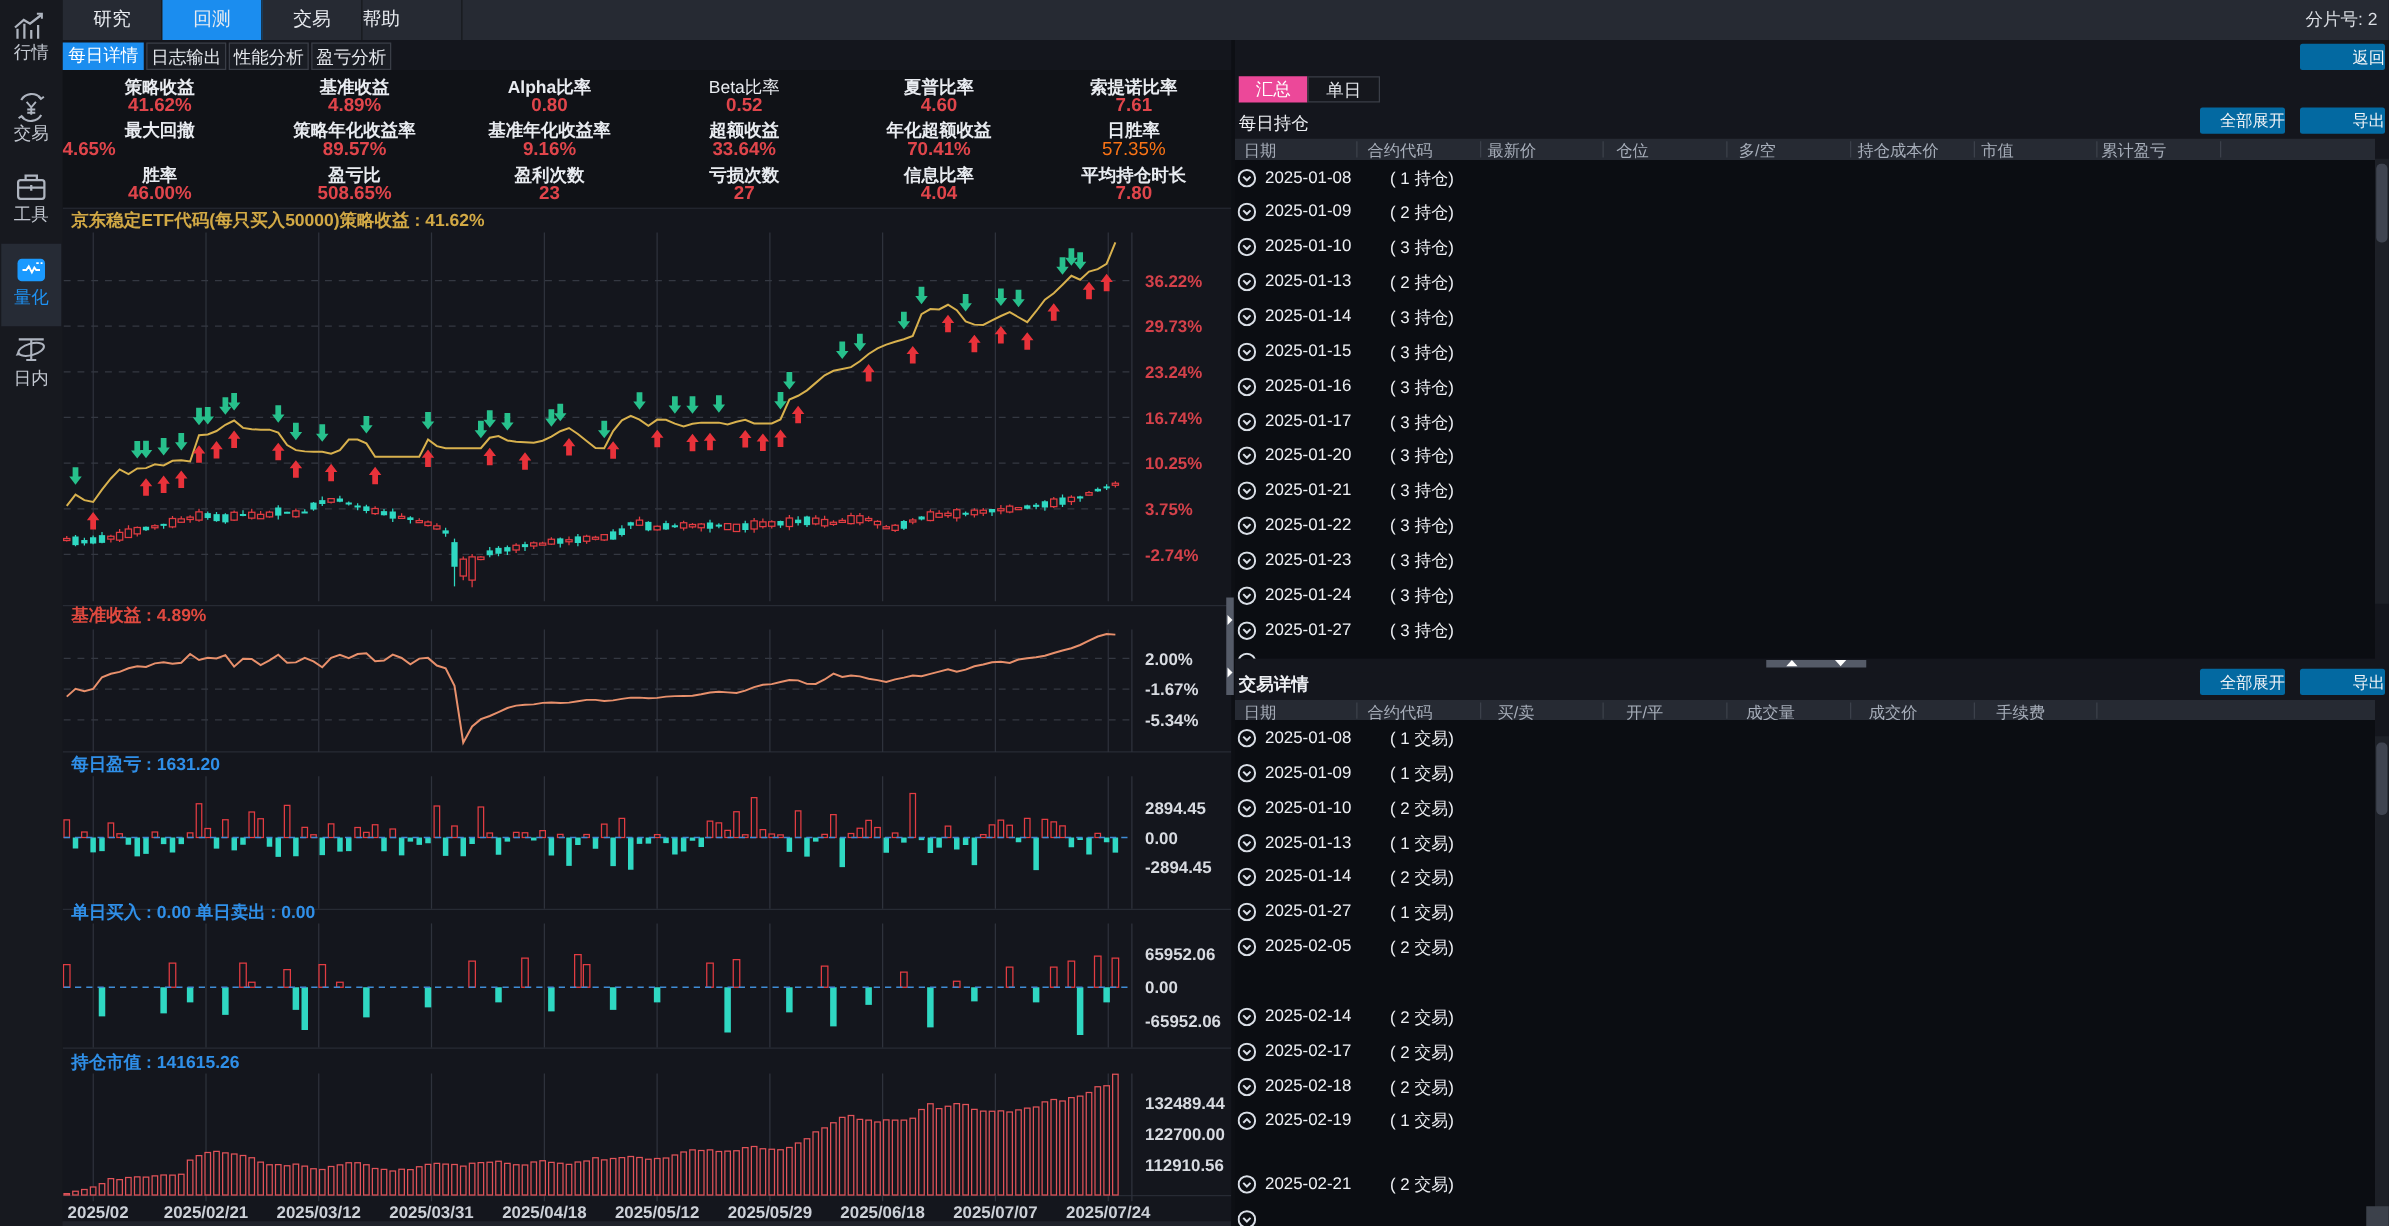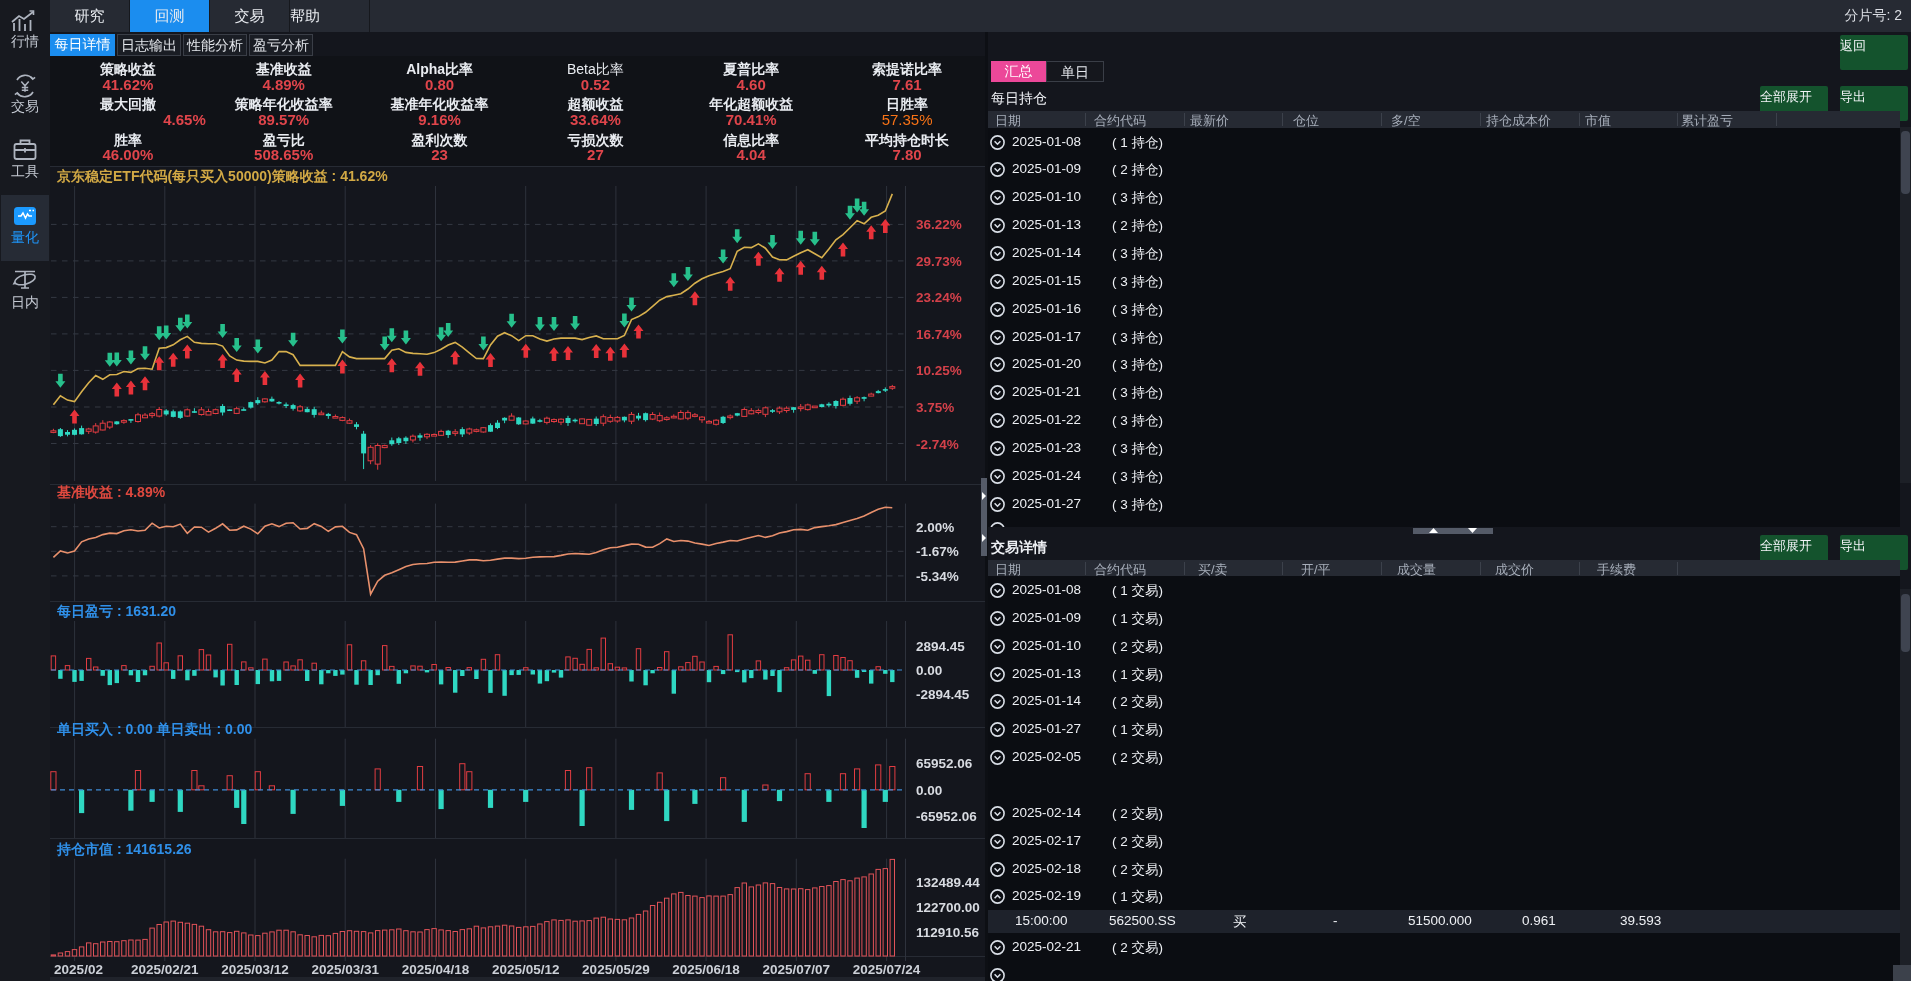--- a/index.html
+++ b/index.html
@@ -1,17 +1,17 @@
 <!DOCTYPE html>
 <html><head><meta charset="utf-8"><title>回测</title>
 <style>
 *{margin:0;padding:0;box-sizing:border-box;font-family:"Liberation Sans",sans-serif;}
 html,body{width:1911px;height:981px;overflow:hidden;background:#14161d;}
 .abs{position:absolute;}
-.btn{position:absolute;background:#14532d;color:#f2f4f7;font-size:13px;text-align:left;border-radius:2px;line-height:21px;height:35px;}
+.btn{position:absolute;background:#0369a1;color:#f2f4f7;font-size:13px;text-align:right;border-radius:2px;line-height:21px;height:21px;}
 </style></head>
 <body>
 <div class="abs" style="left:0;top:0;width:50px;height:981px;background:#17191f;z-index:5">
     <div class="abs" style="left:1px;top:195px;width:48px;height:66px;background:#262b35"></div>
     <svg class="abs" width="50" height="330" style="left:0;top:0">
 <g stroke="#aeb4bf" stroke-width="1.8" fill="none">
  <path d="M14 31 v-8 M19.5 31 v-12 M25 31 v-7 M30.5 31 v-11"></path>
  <path d="M12 22 l7 -6 5 3 9 -7"></path>
  <path d="M29.5 11 h4 v4" stroke-width="1.6"></path>
  <path d="M17 80 a9.6 9.6 0 0 1 15.5 -1.5 M33 92 a9.6 9.6 0 0 1 -15.5 1.5" stroke-width="1.7"></path>
@@ -54,21 +54,21 @@
     <div class="abs" style="left:155.8px;top:20px;width:155.8px;text-align:center;font-size:15px;font-weight:bold;color:#e0454b">4.89%</div>
     <div class="abs" style="left:311.7px;top:5px;width:155.8px;text-align:center;font-size:14px;font-weight:bold;color:#e9ecf1">Alpha比率</div>
     <div class="abs" style="left:311.7px;top:20px;width:155.8px;text-align:center;font-size:15px;font-weight:bold;color:#e0454b">0.80</div>
     <div class="abs" style="left:467.5px;top:5px;width:155.8px;text-align:center;font-size:14px;font-weight:normal;color:#e9ecf1">Beta比率</div>
     <div class="abs" style="left:467.5px;top:20px;width:155.8px;text-align:center;font-size:15px;font-weight:bold;color:#e0454b">0.52</div>
     <div class="abs" style="left:623.3px;top:5px;width:155.8px;text-align:center;font-size:14px;font-weight:bold;color:#e9ecf1">夏普比率</div>
     <div class="abs" style="left:623.3px;top:20px;width:155.8px;text-align:center;font-size:15px;font-weight:bold;color:#e0454b">4.60</div>
     <div class="abs" style="left:779.2px;top:5px;width:155.8px;text-align:center;font-size:14px;font-weight:bold;color:#e9ecf1">索提诺比率</div>
     <div class="abs" style="left:779.2px;top:20px;width:155.8px;text-align:center;font-size:15px;font-weight:bold;color:#e0454b">7.61</div>
     <div class="abs" style="left:0.0px;top:40px;width:155.8px;text-align:center;font-size:14px;font-weight:bold;color:#e9ecf1">最大回撤</div>
-    <div class="abs" style="left:0.0px;top:55px;width:155.8px;text-align:right;font-size:15px;font-weight:bold;color:#e0454b">4.65%</div>
+    <div class="abs" style="left:0.0px;top:55px;width:155.8px;text-align:left;font-size:15px;font-weight:bold;color:#e0454b">4.65%</div>
     <div class="abs" style="left:155.8px;top:40px;width:155.8px;text-align:center;font-size:14px;font-weight:bold;color:#e9ecf1">策略年化收益率</div>
     <div class="abs" style="left:155.8px;top:55px;width:155.8px;text-align:center;font-size:15px;font-weight:bold;color:#e0454b">89.57%</div>
     <div class="abs" style="left:311.7px;top:40px;width:155.8px;text-align:center;font-size:14px;font-weight:bold;color:#e9ecf1">基准年化收益率</div>
     <div class="abs" style="left:311.7px;top:55px;width:155.8px;text-align:center;font-size:15px;font-weight:bold;color:#e0454b">9.16%</div>
     <div class="abs" style="left:467.5px;top:40px;width:155.8px;text-align:center;font-size:14px;font-weight:bold;color:#e9ecf1">超额收益</div>
     <div class="abs" style="left:467.5px;top:55px;width:155.8px;text-align:center;font-size:15px;font-weight:bold;color:#e0454b">33.64%</div>
     <div class="abs" style="left:623.3px;top:40px;width:155.8px;text-align:center;font-size:14px;font-weight:bold;color:#e9ecf1">年化超额收益</div>
     <div class="abs" style="left:623.3px;top:55px;width:155.8px;text-align:center;font-size:15px;font-weight:bold;color:#e0454b">70.41%</div>
     <div class="abs" style="left:779.2px;top:40px;width:155.8px;text-align:center;font-size:14px;font-weight:bold;color:#e9ecf1">日胜率</div>
     <div class="abs" style="left:779.2px;top:55px;width:155.8px;text-align:center;font-size:15px;font-weight:normal;color:#f97316">57.35%</div>
@@ -1045,29 +1045,20 @@
         <span class="abs" style="left:124px;top:6px">( 2 交易)</span>
       </div>
       <div class="abs" style="left:0;top:306.4px;width:912px;height:27.85px;color:#eef0f4;font-size:13.5px">
         <svg width="15" height="15" viewBox="0 0 15 15" style="position:absolute;left:2px;top:7px">
           <circle cx="7.5" cy="7.5" r="6.6" fill="none" stroke="#d9dee6" stroke-width="1.6"></circle>
           <path d="M4.6 9.2 l2.9 -2.9 2.9 2.9" fill="none" stroke="#d9dee6" stroke-width="1.6"></path>
         </svg>
         <span class="abs" style="left:24px;top:6px">2025-02-19</span>
         <span class="abs" style="left:124px;top:6px">( 1 交易)</span>
       </div>
-      <div class="abs" style="left:0;top:334.2px;width:912px;height:23px;background:#1e222b;color:#eef0f4;font-size:13.5px">
-        <span class="abs" style="left:27px;top:3px">15:00:00</span>
-        <span class="abs" style="left:121px;top:3px">562500.SS</span>
-        <span class="abs" style="left:245px;top:3px">买</span>
-        <span class="abs" style="left:345px;top:3px">-</span>
-        <span class="abs" style="left:420px;top:3px">51500.000</span>
-        <span class="abs" style="left:534px;top:3px">0.961</span>
-        <span class="abs" style="left:632px;top:3px">39.593</span>
-      </div>
       <div class="abs" style="left:0;top:357.2px;width:912px;height:27.85px;color:#eef0f4;font-size:13.5px">
         <svg width="15" height="15" viewBox="0 0 15 15" style="position:absolute;left:2px;top:7px">
           <circle cx="7.5" cy="7.5" r="6.6" fill="none" stroke="#d9dee6" stroke-width="1.6"></circle>
           <path d="M4.6 6.3 l2.9 2.9 2.9 -2.9" fill="none" stroke="#d9dee6" stroke-width="1.6"></path>
         </svg>
         <span class="abs" style="left:24px;top:6px">2025-02-21</span>
         <span class="abs" style="left:124px;top:6px">( 2 交易)</span>
       </div>
       <div class="abs" style="left:0;top:385.1px;width:912px;height:28.4px">
         <svg width="15" height="15" viewBox="0 0 15 15" style="position:absolute;left:2px;top:7px">

